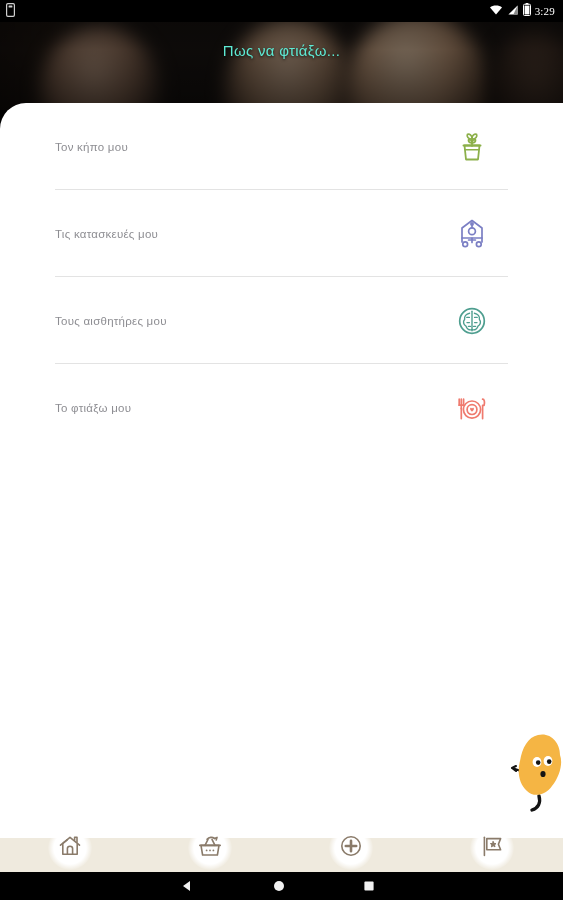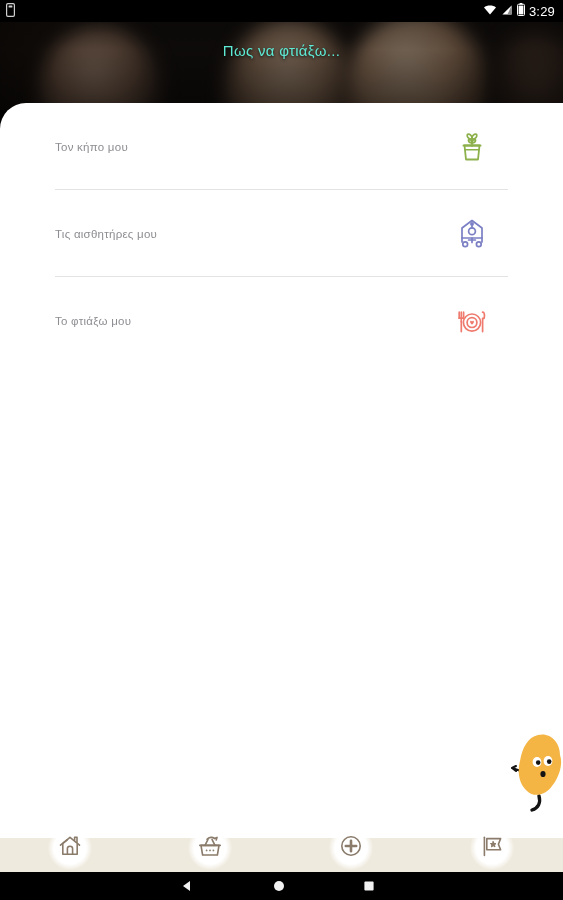--- a/index.html
+++ b/index.html
@@ -16,22 +16,22 @@
     position:absolute; top:0; left:0; width:563px; height:22px;
     background:#000; z-index:30;
     display:flex; align-items:center;
   }
   .sb-left { position:absolute; left:6px; top:3px; }
   .sb-right {
     position:absolute; right:8px; top:0; height:22px;
     display:flex; align-items:center; gap:4px;
   }
   .sb-time {
-    color:#fff; font-size:13px; letter-spacing:.2px;
-    font-family:Liberation Sans, sans-serif;
+    color:#fff; font-size:11px; letter-spacing:.2px;
+    font-family:Liberation Serif, serif;
   }
 
   
   .hero {
     position:absolute; top:0; left:0; width:563px; height:110px;
     overflow:hidden; z-index:5;
   }
   .hero-photo { position:absolute; inset:0; background:#1b1613; }
   .hp { position:absolute; border-radius:50%; filter:blur(9px); }
   
@@ -178,39 +178,56 @@
             </g>
             <path d="M7.5 14.5 H22.5 L21 28.5 H9 Z" fill="none" stroke="#8cb04a" stroke-width="1.8" stroke-linejoin="round"></path>
             <path d="M6.5 14.5 H23.5" stroke="#8cb04a" stroke-width="2" stroke-linecap="round"></path>
             <path d="M8.6 18.8 H21.4" stroke="#8cb04a" stroke-width="1.5" stroke-linecap="round"></path>
           </svg>
         </span>
         <span class="divider"></span>
       </div>
 
       <div class="row">
-        <span class="row-label">Τις αισθητήρες μου</span>
+        <span class="row-label">Τις κατασκευές μου</span>
         <span class="row-icon">
           <svg width="30" height="32" viewBox="0 0 30 32">
             <g fill="none" stroke="#7b7fc4" stroke-width="1.7" stroke-linecap="round" stroke-linejoin="round">
               <path d="M15 2.5 L25 10 L25 20 L5 20 L5 10 Z"></path>
               <circle cx="15" cy="13.2" r="3.4"></circle>
               <path d="M15 9.8 L15 6.8"></path>
               <circle cx="15" cy="5.9" r="1.1"></circle>
               <path d="M5 20 L5 24 M25 20 L25 24"></path>
               <circle cx="8.2" cy="26.2" r="2.4"></circle>
               <circle cx="21.8" cy="26.2" r="2.4"></circle>
               <path d="M11.6 22 L18.4 22"></path>
               <path d="M15 20 L15 24.5"></path>
             </g>
           </svg>
         </span>
         <span class="divider"></span>
       </div>
 
+      <div class="row">
+        <span class="row-label">Τους αισθητήρες μου</span>
+        <span class="row-icon">
+          <svg width="30" height="32" viewBox="0 0 30 32">
+            <circle cx="15" cy="16" r="12.3" fill="none" stroke="#4e9e8f" stroke-width="1.7"></circle>
+            <g fill="none" stroke="#4e9e8f" stroke-width="1.4" stroke-linecap="round" stroke-linejoin="round">
+              <path d="M15 6.2 L15 25.8"></path>
+              <path d="M12.6 8.2 C9 8.8 7.2 11.6 7.6 14.4 C5.6 16.4 6.6 20 9 21.2 C9.6 24 12.4 25.6 15 24.6"></path>
+              <path d="M17.4 8.2 C21 8.8 22.8 11.6 22.4 14.4 C24.4 16.4 23.4 20 21 21.2 C20.4 24 17.6 25.6 15 24.6"></path>
+              <path d="M9.8 12.4 L12.4 12.4 M20.2 12.4 L17.6 12.4"></path>
+              <path d="M10 17.6 L12.4 17.6 M20 17.6 L17.6 17.6"></path>
+              <path d="M11.4 21.4 L13.4 21.4 M18.6 21.4 L16.6 21.4"></path>
+            </g>
+          </svg>
+        </span>
+        <span class="divider"></span>
+      </div>
 
       <div class="row">
         <span class="row-label">Το φτιάξω μου</span>
         <span class="row-icon">
           <svg width="30" height="32" viewBox="0 0 30 32">
             <g fill="none" stroke="#ef7a6e" stroke-width="1.7" stroke-linecap="round" stroke-linejoin="round">
               <circle cx="15" cy="17.6" r="8.6"></circle>
               <circle cx="15" cy="17.6" r="4.9"></circle>
               <path d="M13.1 16.9 C13.1 15.9 14.1 15.4 15 16.4 C15.9 15.4 16.9 15.9 16.9 16.9 C16.9 18.2 15 19.6 15 19.6 C15 19.6 13.1 18.2 13.1 16.9 Z" fill="#ef7a6e" stroke="none"></path>
               <path d="M4.3 7.2 L4.3 16.4 M6.6 7.2 L6.6 13.2 M2.2 7.2 L2.2 13.2"></path>

